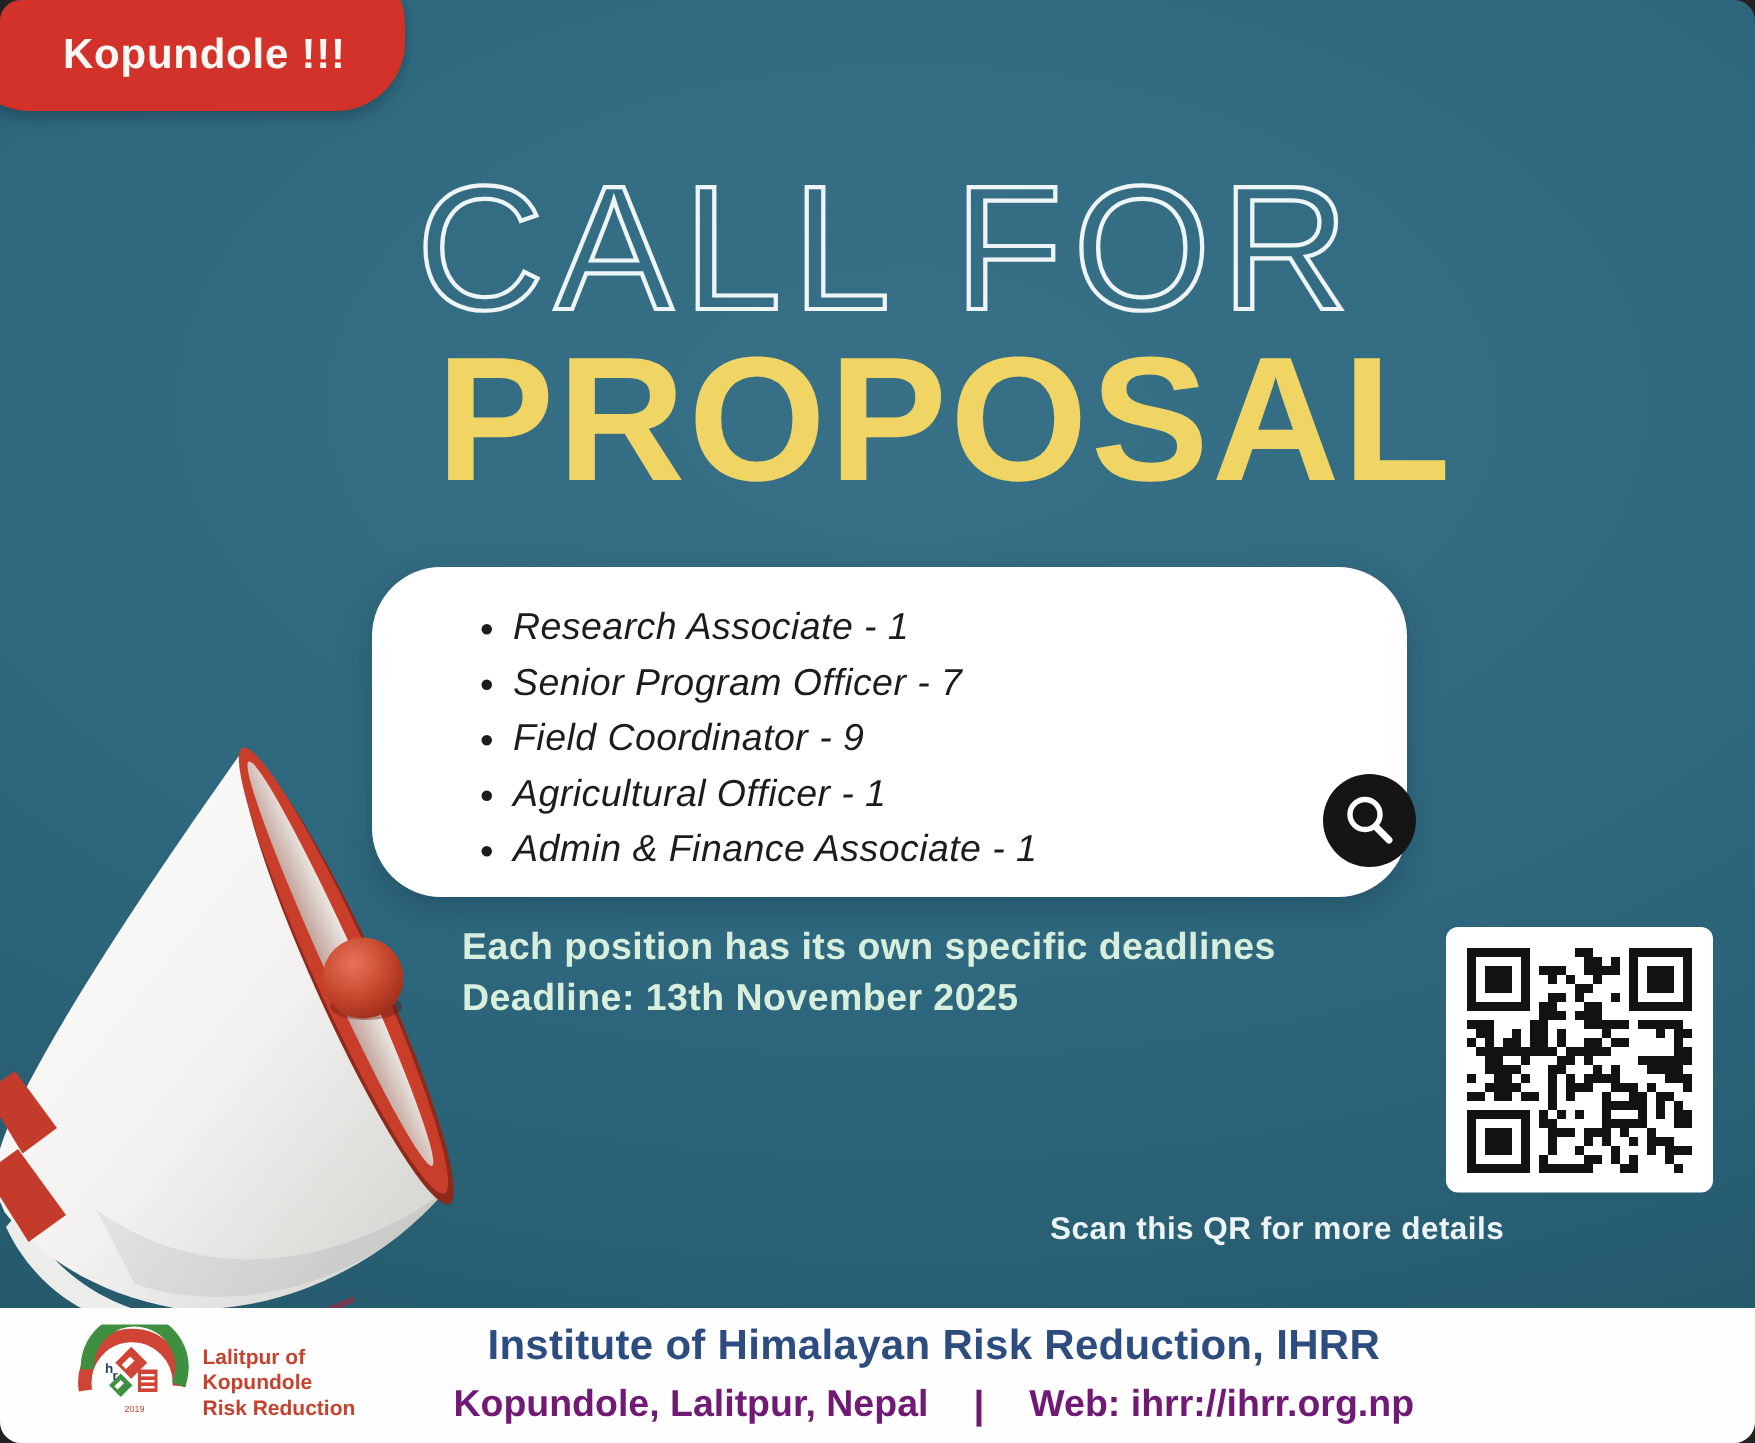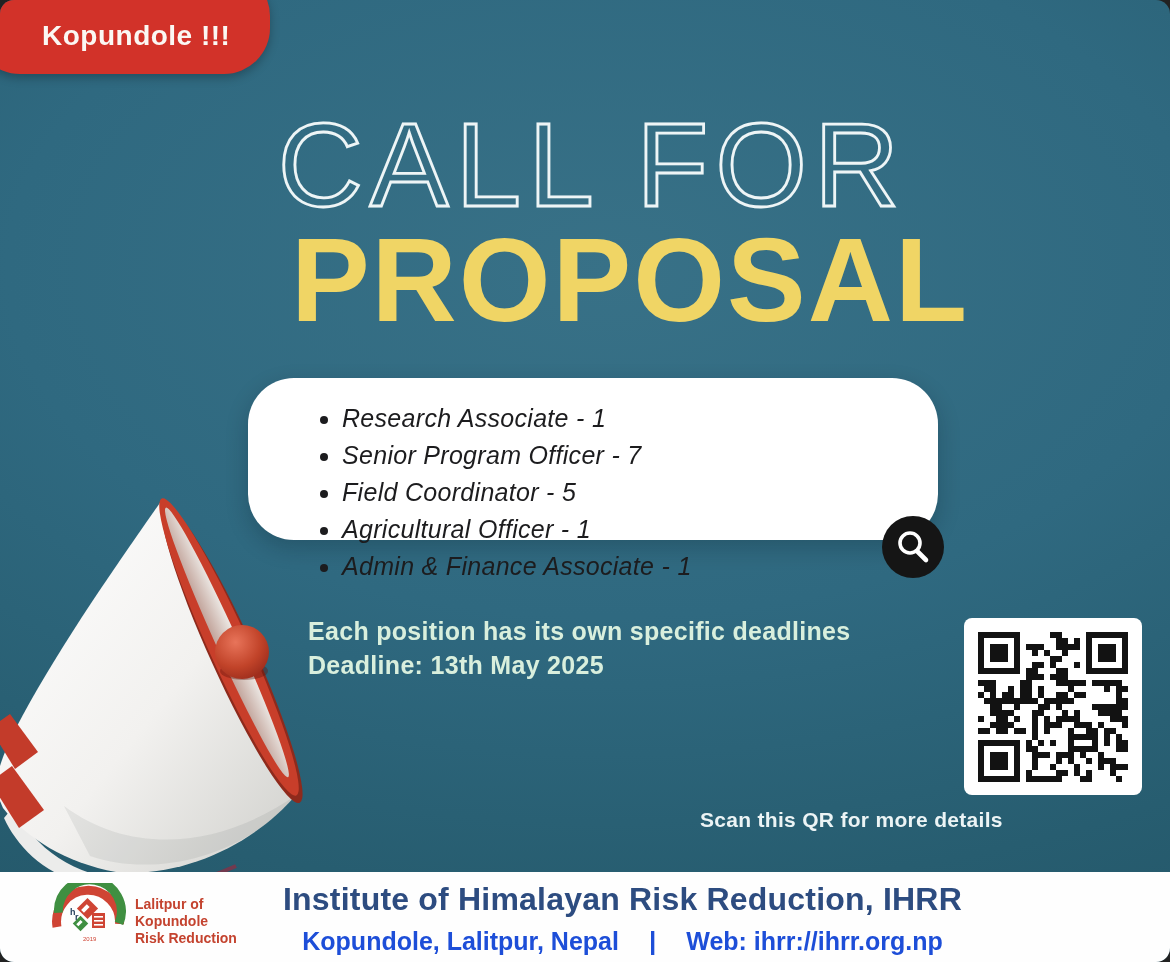--- a/index.html
+++ b/index.html
@@ -26,21 +26,21 @@
   
   .title-call{position:absolute; top:80px; left:0; width:1170px; height:150px; z-index:3;}
   .title-proposal{
     position:absolute; top:226px; left:90px; width:1080px; text-align:center;
     font-size:118px; line-height:108px; font-weight:800; letter-spacing:2px;
     color:#f0d565; z-index:3;
   }
 
   
   .card{
-    position:absolute; left:248px; top:378px; width:690px; height:162px;
+    position:absolute; left:248px; top:378px; width:690px; height:220px;
     background:#ffffff; border-radius:46px;
     box-shadow:0 8px 22px rgba(0,20,28,.22);
     z-index:4;
   }
   .card ul{
     position:absolute; left:72px; top:22px; margin:0; padding:0 0 0 22px;
     list-style:disc; color:#1c1c1e;
   }
   .card li{
     font-style:italic; font-size:25px; line-height:37px; letter-spacing:.3px;
@@ -72,24 +72,24 @@
   
   .megaphone{position:absolute; left:-6px; top:476px; width:340px; height:410px; z-index:2;}
 
   
   .footer{
     position:absolute; left:0; right:0; bottom:0; height:90px; background:#fefefe; z-index:7;
   }
   .logo-wrap{position:absolute; left:50px; top:11px; display:flex; align-items:center; gap:9px;}
   .logo-text{color:#c4432f; font-size:14px; font-weight:bold; line-height:17px;}
   .footer-center{position:absolute; left:170px; right:95px; top:9px; text-align:center;}
-  .footer-line1{color:#2d4c80; font-size:32px; font-weight:bold; letter-spacing:.2px;}
+  .footer-line1{color:#2d4c80; font-size:28px; font-weight:bold; letter-spacing:.2px;}
   .footer-line2{
     margin-top:8px; display:flex; justify-content:center; align-items:center; gap:30px;
-    color:#1d4ed8; font-size:25px; font-weight:bold;
+    color:#701a75; font-size:25px; font-weight:bold;
   }
   .footer-sep{font-size:26px; font-weight:bold;}
 </style>
 </head>
 <body>
 
 <div class="stage">
 
   <div class="badge">
     <span>Kopundole !!!</span>
@@ -98,35 +98,35 @@
   <svg class="title-call" viewBox="0 0 1170 150">
     <text x="592" y="126" text-anchor="middle" font-family="Liberation Sans, sans-serif" font-size="118" letter-spacing="7" fill="none" stroke="#eef5f6" stroke-width="2.8">CALL FOR</text>
   </svg>
 
   <div class="title-proposal">PROPOSAL</div>
 
   <div class="card">
     <ul>
       <li>Research Associate - 1</li>
       <li>Senior Program Officer - 7</li>
-      <li>Field Coordinator - 5</li>
+      <li>Field Coordinator - 9</li>
       <li>Agricultural Officer - 1</li>
       <li>Admin &amp; Finance Associate - 1</li>
     </ul>
     <div class="search-btn">
       <svg width="40" height="40" viewBox="0 0 40 40">
         <circle cx="17" cy="16" r="10" fill="none" stroke="#ffffff" stroke-width="3.6"></circle>
         <line x1="24" y1="24" x2="33" y2="33" stroke="#ffffff" stroke-width="4.6" stroke-linecap="round"></line>
       </svg>
     </div>
   </div>
 
   <div class="deadline">
     <div>Each position has its own specific deadlines</div>
-    <div>Deadline: 13th May 2025</div>
+    <div>Deadline: 13th November 2025</div>
   </div>
 
   <div class="qr-box">
     <svg id="qr-svg" width="150" height="150" viewBox="0 0 150 150">
         <g fill="#121212">
           <rect x="72" y="0" width="6" height="6"></rect>
           <rect x="78" y="0" width="6" height="6"></rect>
           <rect x="78" y="6" width="6" height="6"></rect>
           <rect x="84" y="6" width="6" height="6"></rect>
           <rect x="96" y="6" width="6" height="6"></rect>

